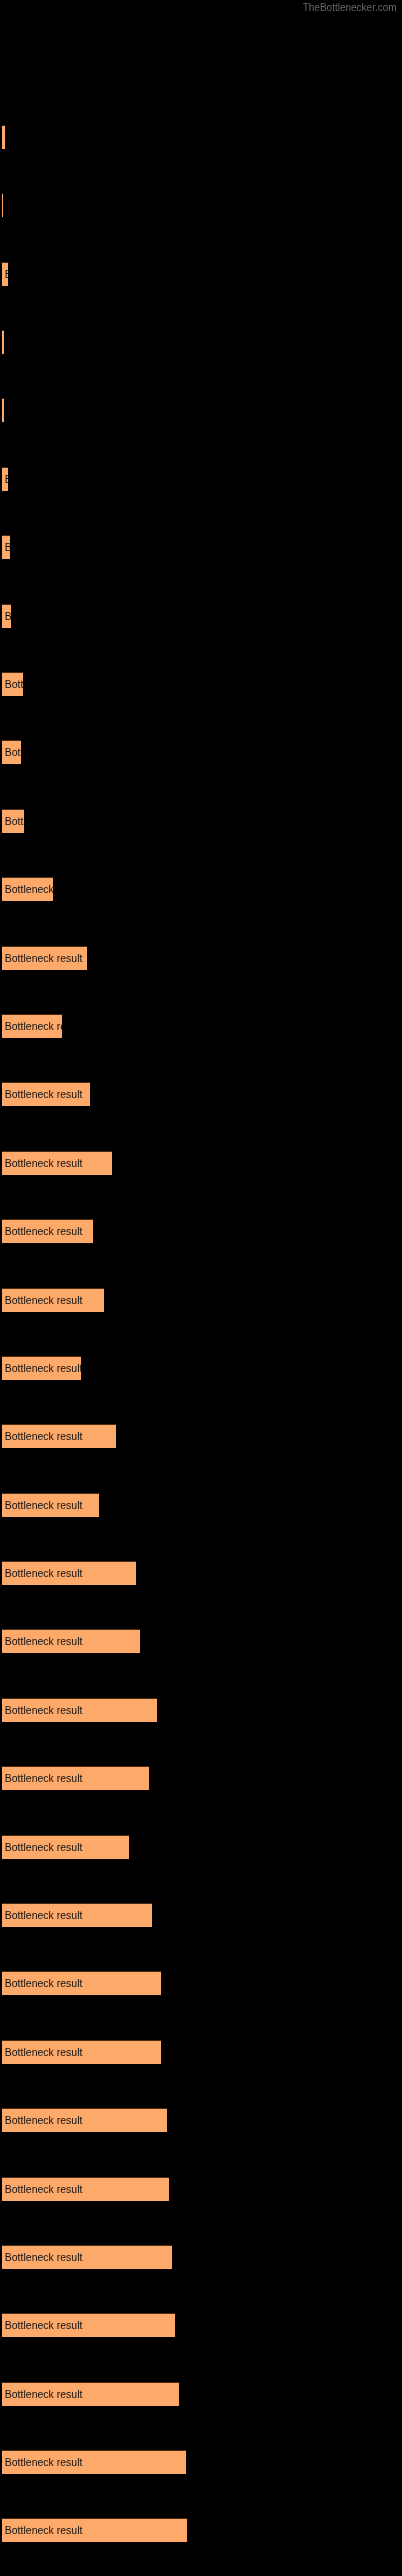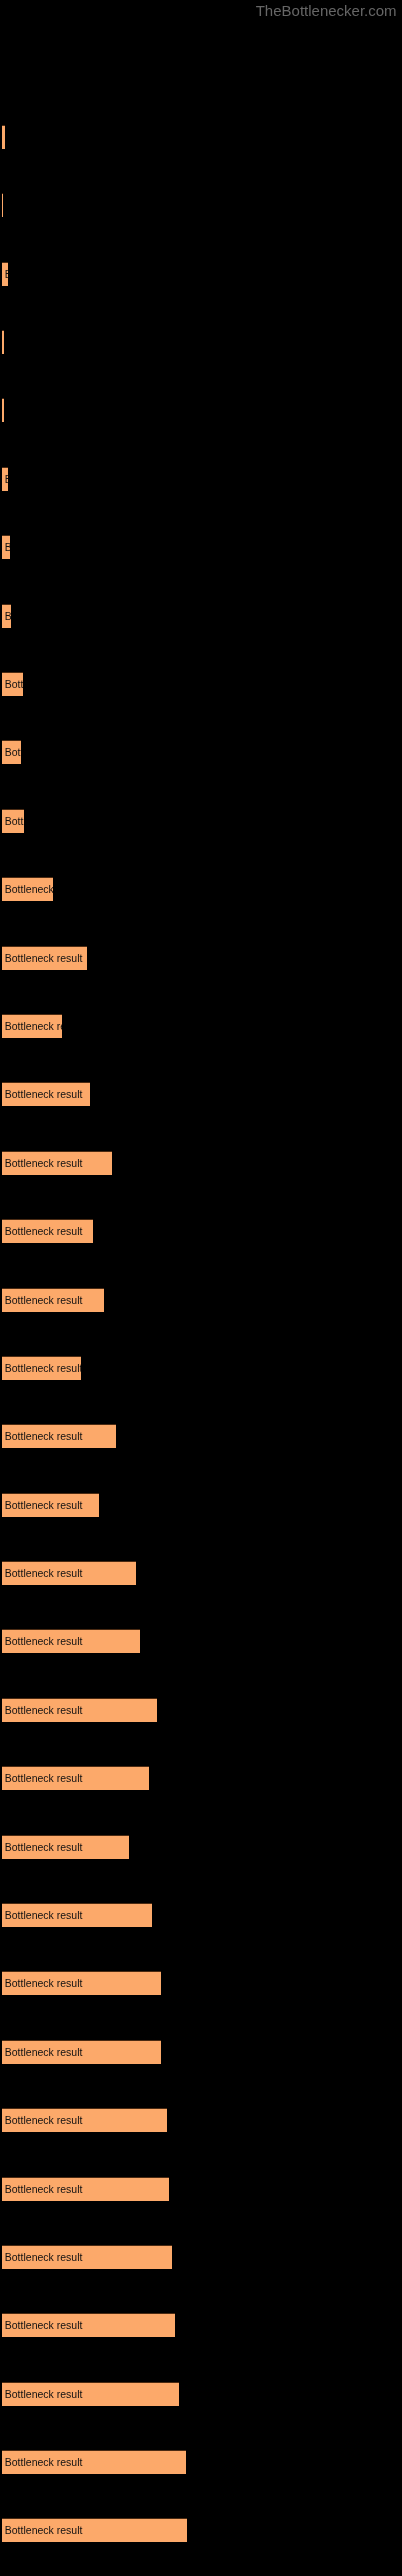--- a/index.html
+++ b/index.html
@@ -13,21 +13,21 @@
     position: relative;
     font-family: "Liberation Sans", sans-serif;
     overflow: hidden;
   }
 
   .watermark {
     position: absolute;
     top: 1.6px;
     right: 6.4px;
     color: #666666;
-    font-size: 15px;
+    font-size: 10px;
     font-family: "Liberation Sans", sans-serif;
     letter-spacing: 0px;
     white-space: nowrap;
     user-select: none;
   }
 
   .chart-area {
     position: absolute;
     left: 0;
     top: 0;

